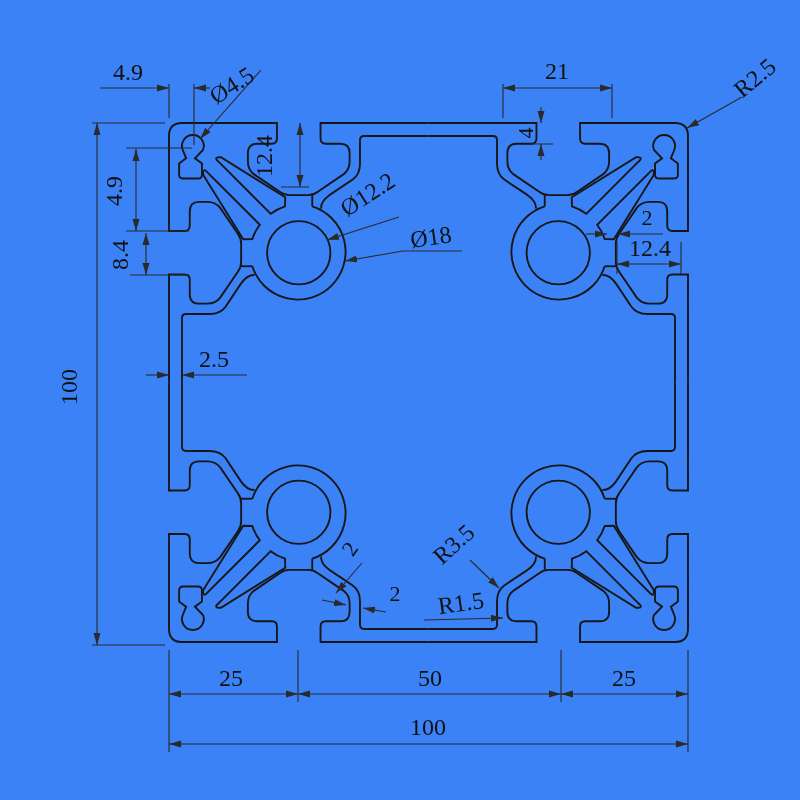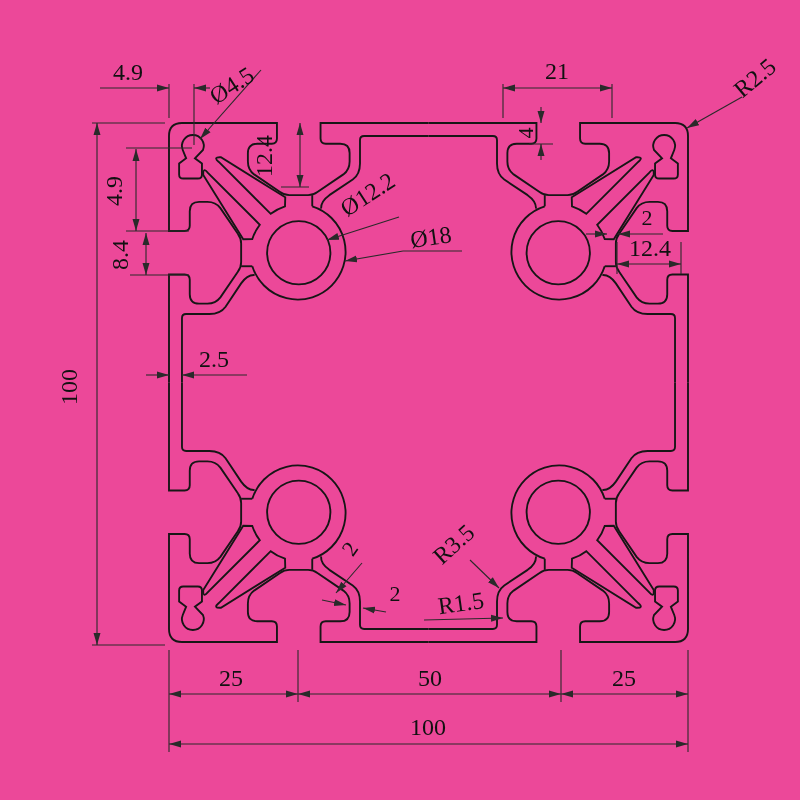--- a/index.html
+++ b/index.html
@@ -1,16 +1,16 @@
 <!DOCTYPE html>
 <html><head>
 <meta charset="utf-8">
 <style>
   html,body{margin:0;padding:0;background:#ffffff;}
-  .stage{width:800px;height:800px;position:relative;background:#ec4899;overflow:hidden;}
+  .stage{width:800px;height:800px;position:relative;background:#3b82f6;overflow:hidden;}
   svg{display:block;}
   .profile{fill:none;stroke:#161616;}
   .dimline{stroke:#2a2a2a;stroke-width:1.1;fill:none;}
   .extline{stroke:#2a2a2a;stroke-width:1.1;fill:none;}
   .dt{font-family:"Liberation Serif","DejaVu Serif",serif;font-size:24px;fill:#111;
       text-anchor:middle;}
   .dts{font-family:"Liberation Serif","DejaVu Serif",serif;font-size:22px;fill:#111;
       text-anchor:middle;}
 </style>
 </head>

